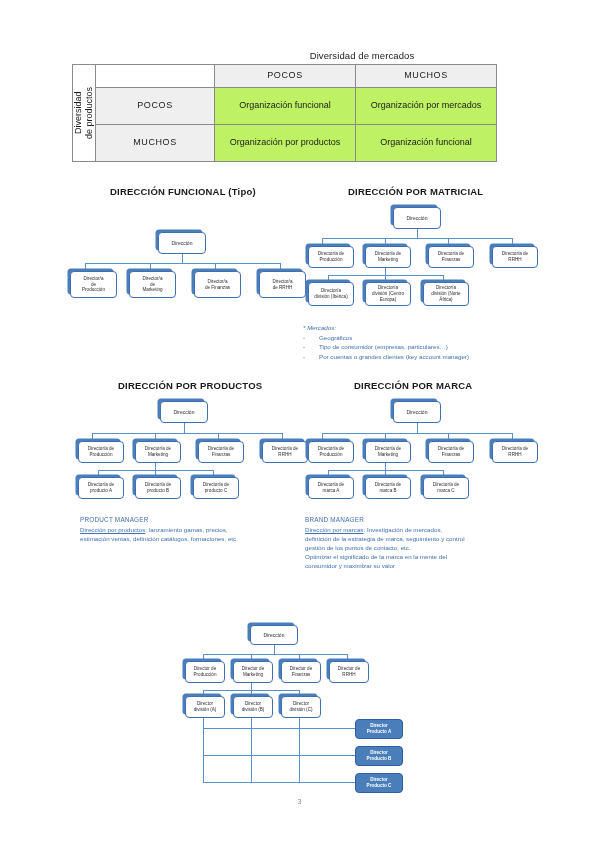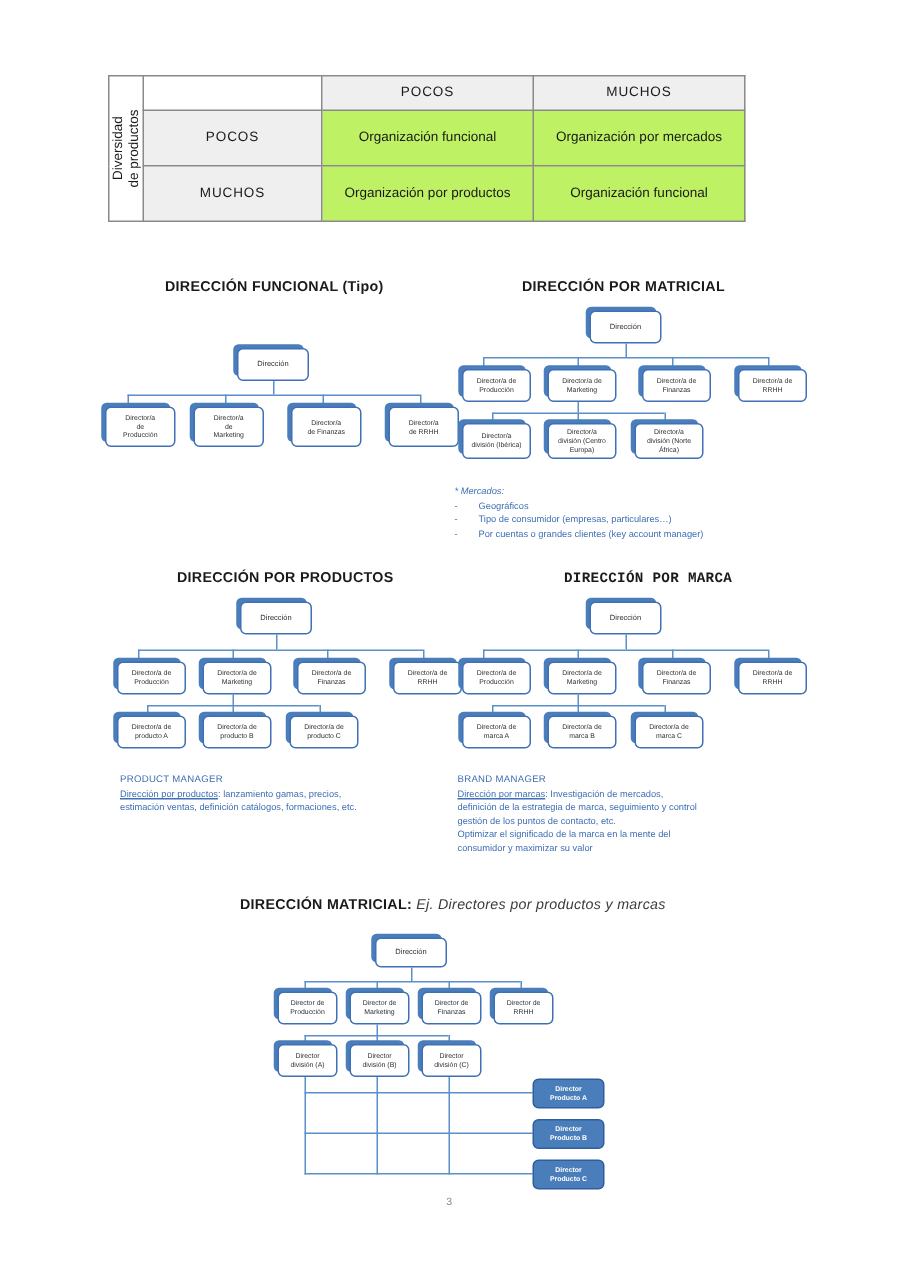--- a/index.html
+++ b/index.html
@@ -87,20 +87,21 @@
     position:absolute;left:0;right:0;top:798px;text-align:center;
     font-size:7px;color:#8a8a8a;
   }
 </style>
 </head>
 <body>
 
 <div class="page">
 
   <div class="matrix-wrap">
+    <div class="matrix-top-title">Diversidad de mercados</div>
     <table class="matrix">
       <tbody>
           <tr>
         <td class="vaxis c1" rowspan="3">
           <div class="vaxis-inner">Diversidad
 de productos</div>
         </td>
         <td class="corner c2"></td>
         <td class="hdr c3">POCOS</td>
         <td class="hdr c4">MUCHOS</td>
@@ -229,21 +230,21 @@
     <div class="node" style="left:57px;top:83px;width:46px;height:22px;">Director/a de
 producto B</div>
     <div class="node" style="left:115px;top:83px;width:46px;height:22px;">Director/a de
 producto C</div>
   </div>
 
   <div class="mgr-title" style="left:80px;top:516px;">PRODUCT MANAGER</div>
   <div class="note" style="left:80px;top:526px;width:215px;"><span class="mgr-lead">Dirección por productos</span><span>: lanzamiento gamas, precios,
 estimación ventas, definición catálogos, formaciones, etc.</span></div>
 
-  <div class="sec-title" style="left:376px;top:380px;font-family:Liberation Mono, monospace;">DIRECCIÓN POR MARCA</div>
+  <div class="sec-title" style="left:354px;top:380px;">DIRECCIÓN POR MARCA</div>
 
   <div class="chart" style="left:308px;top:394px;width:215px;height:120px;">
     <div class="node root" style="left:85px;top:7px;width:48px;height:22px;">Dirección</div>
     <div class="ln v" style="left:109px;top:29px;height:10px;"></div>
     <div class="ln h" style="left:14px;top:39px;width:190px;"></div>
     <div class="ln v" style="left:14px;top:39px;height:8px;"></div>
     <div class="ln v" style="left:77px;top:39px;height:8px;"></div>
     <div class="ln v" style="left:140px;top:39px;height:8px;"></div>
     <div class="ln v" style="left:204px;top:39px;height:8px;"></div>
 
@@ -270,21 +271,20 @@
 marca C</div>
   </div>
 
   <div class="mgr-title" style="left:305px;top:516px;">BRAND MANAGER</div>
   <div class="note" style="left:305px;top:526px;width:225px;"><span class="mgr-lead">Dirección por marcas</span><span>: Investigación de mercados,
 definición de la estrategia de marca, seguimiento y control
 gestión de los puntos de contacto, etc.
 Optimizar el significado de la marca en la mente del
 consumidor y maximizar su valor</span></div>
 
-  <div class="sec-title" style="left:160px;top:598px;"><span class="light">DIRECCIÓN MATRICIAL:</span><span class="ital"> Ej. Directores por productos y marcas</span></div>
 
   <div class="chart" style="left:185px;top:620px;width:270px;height:175px;">
     <div class="node root" style="left:65px;top:5px;width:48px;height:20px;">Dirección</div>
     <div class="ln v" style="left:89px;top:25px;height:9px;"></div>
     <div class="ln h" style="left:18px;top:34px;width:144px;"></div>
     <div class="ln v" style="left:18px;top:34px;height:7px;"></div>
     <div class="ln v" style="left:66px;top:34px;height:7px;"></div>
     <div class="ln v" style="left:114px;top:34px;height:7px;"></div>
     <div class="ln v" style="left:162px;top:34px;height:7px;"></div>
 

